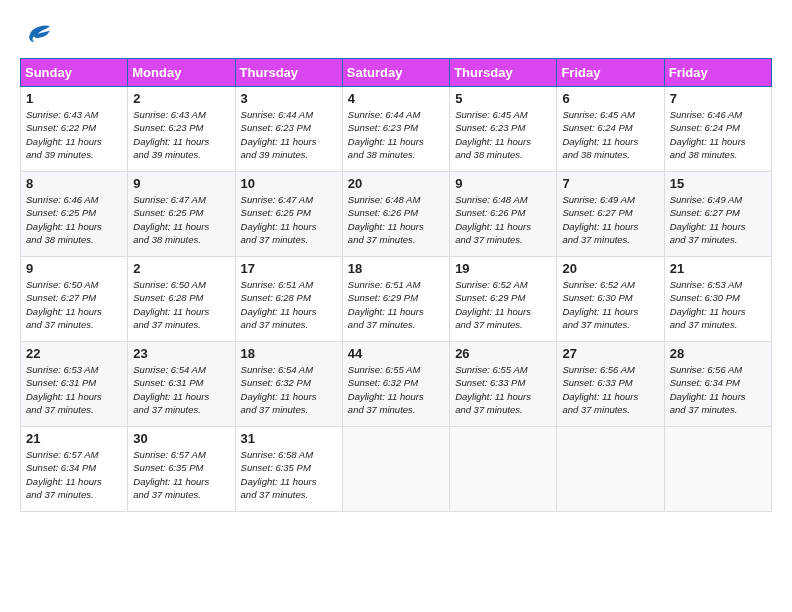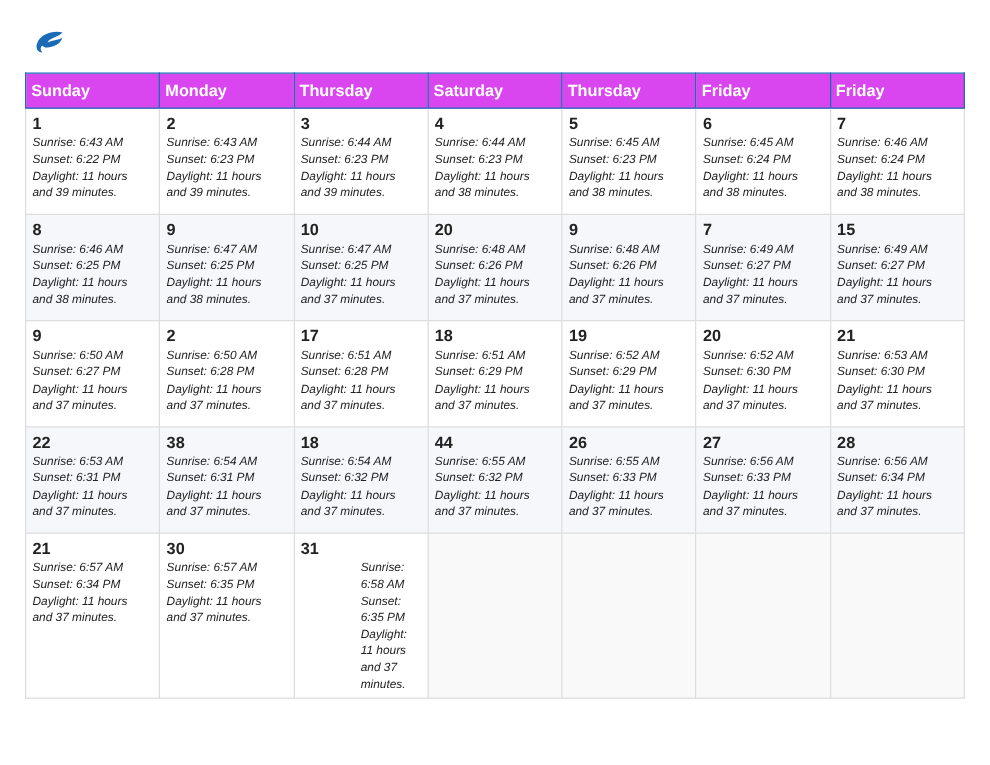--- a/index.html
+++ b/index.html
@@ -283,21 +283,21 @@
       </tr>
       <tr>
         <td>
           <span class="day-num">22</span>
           <div class="day-info" style="white-space: pre-line;">Sunrise: 6:53 AM
 Sunset: 6:31 PM
 Daylight: 11 hours
 and 37 minutes.</div>
         </td>
         <td>
-          <span class="day-num">38</span>
+          <span class="day-num">23</span>
           <div class="day-info" style="white-space: pre-line;">Sunrise: 6:54 AM
 Sunset: 6:31 PM
 Daylight: 11 hours
 and 37 minutes.</div>
         </td>
         <td>
           <span class="day-num">18</span>
           <div class="day-info" style="white-space: pre-line;">Sunrise: 6:54 AM
 Sunset: 6:32 PM
 Daylight: 11 hours
@@ -342,21 +342,21 @@
         </td>
         <td>
           <span class="day-num">30</span>
           <div class="day-info" style="white-space: pre-line;">Sunrise: 6:57 AM
 Sunset: 6:35 PM
 Daylight: 11 hours
 and 37 minutes.</div>
         </td>
         <td>
           <span class="day-num">31</span>
-          <div class="day-info" style="white-space: pre-line; margin-left: 48px;">Sunrise: 6:58 AM
+          <div class="day-info" style="white-space: pre-line;">Sunrise: 6:58 AM
 Sunset: 6:35 PM
 Daylight: 11 hours
 and 37 minutes.</div>
         </td>
         <td class="empty"></td>
         <td class="empty"></td>
         <td class="empty"></td>
         <td class="empty"></td>
       </tr>
     </tbody>

